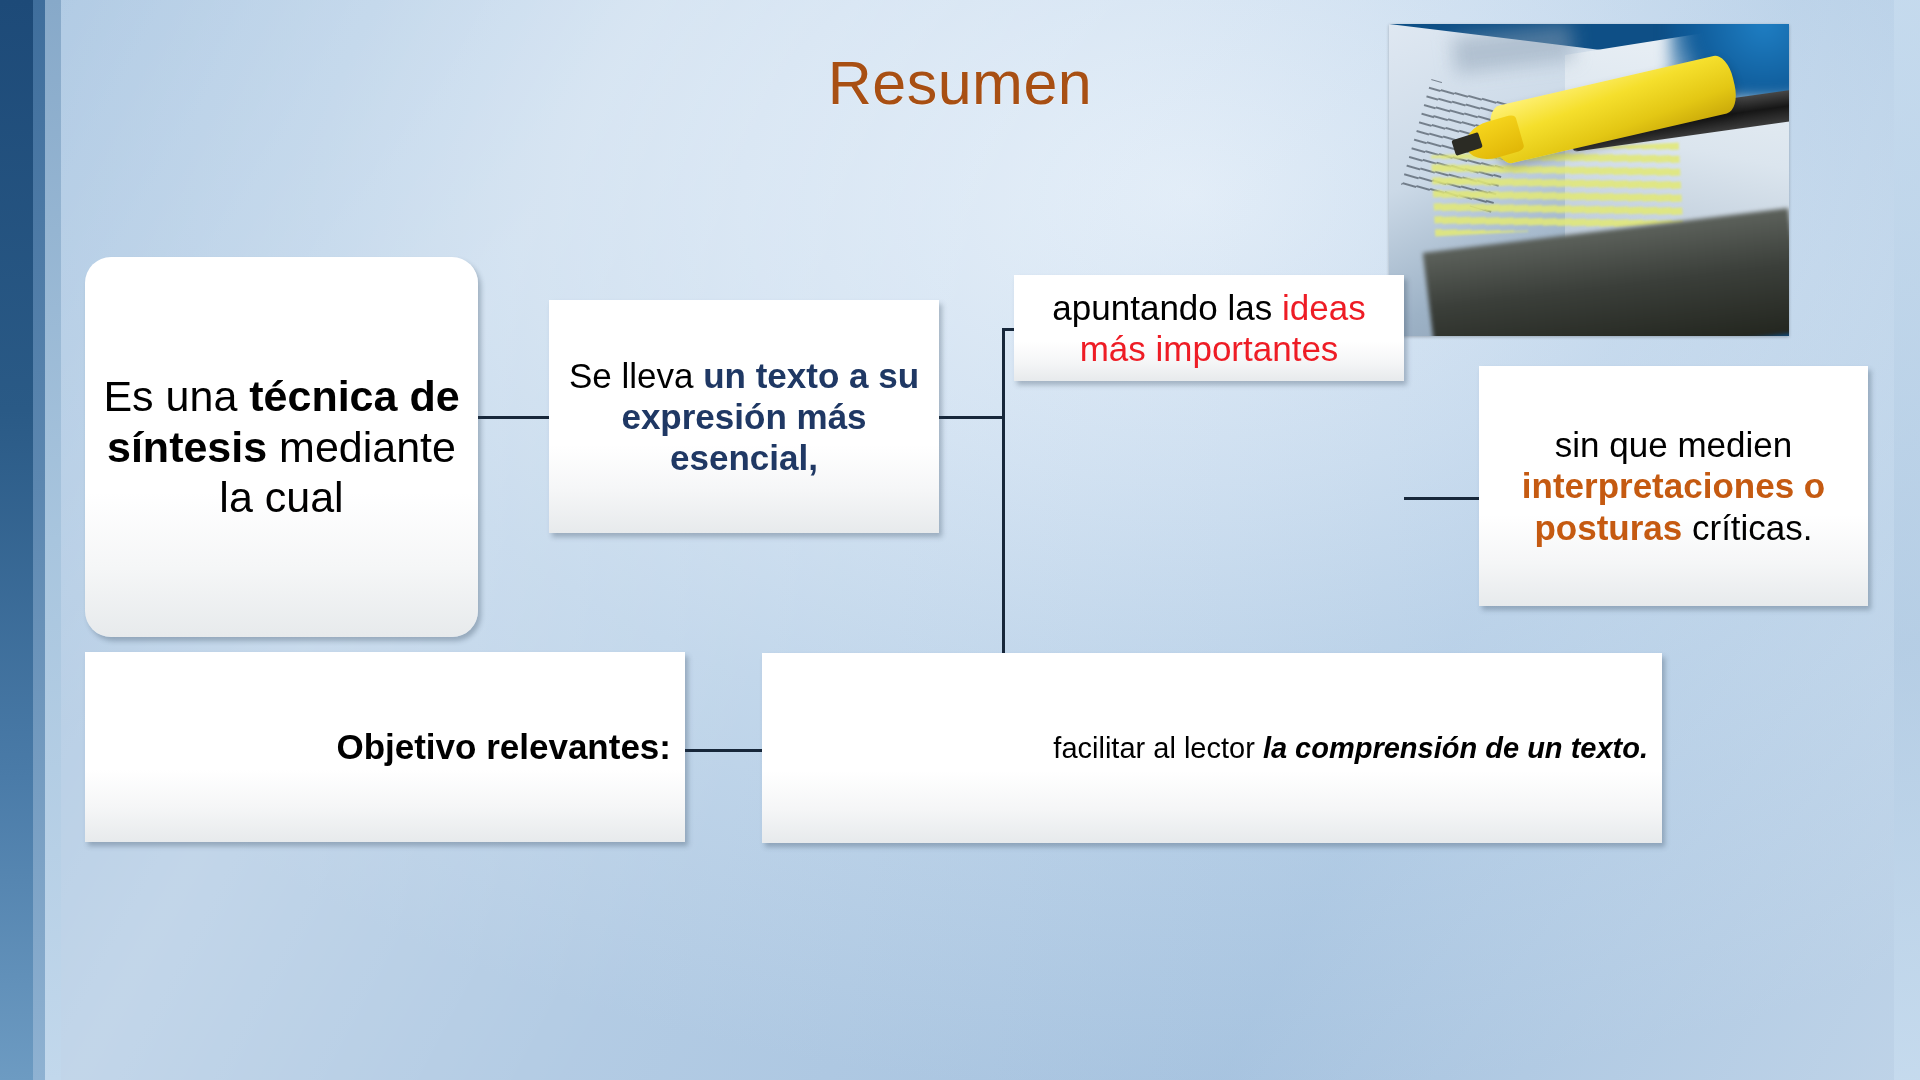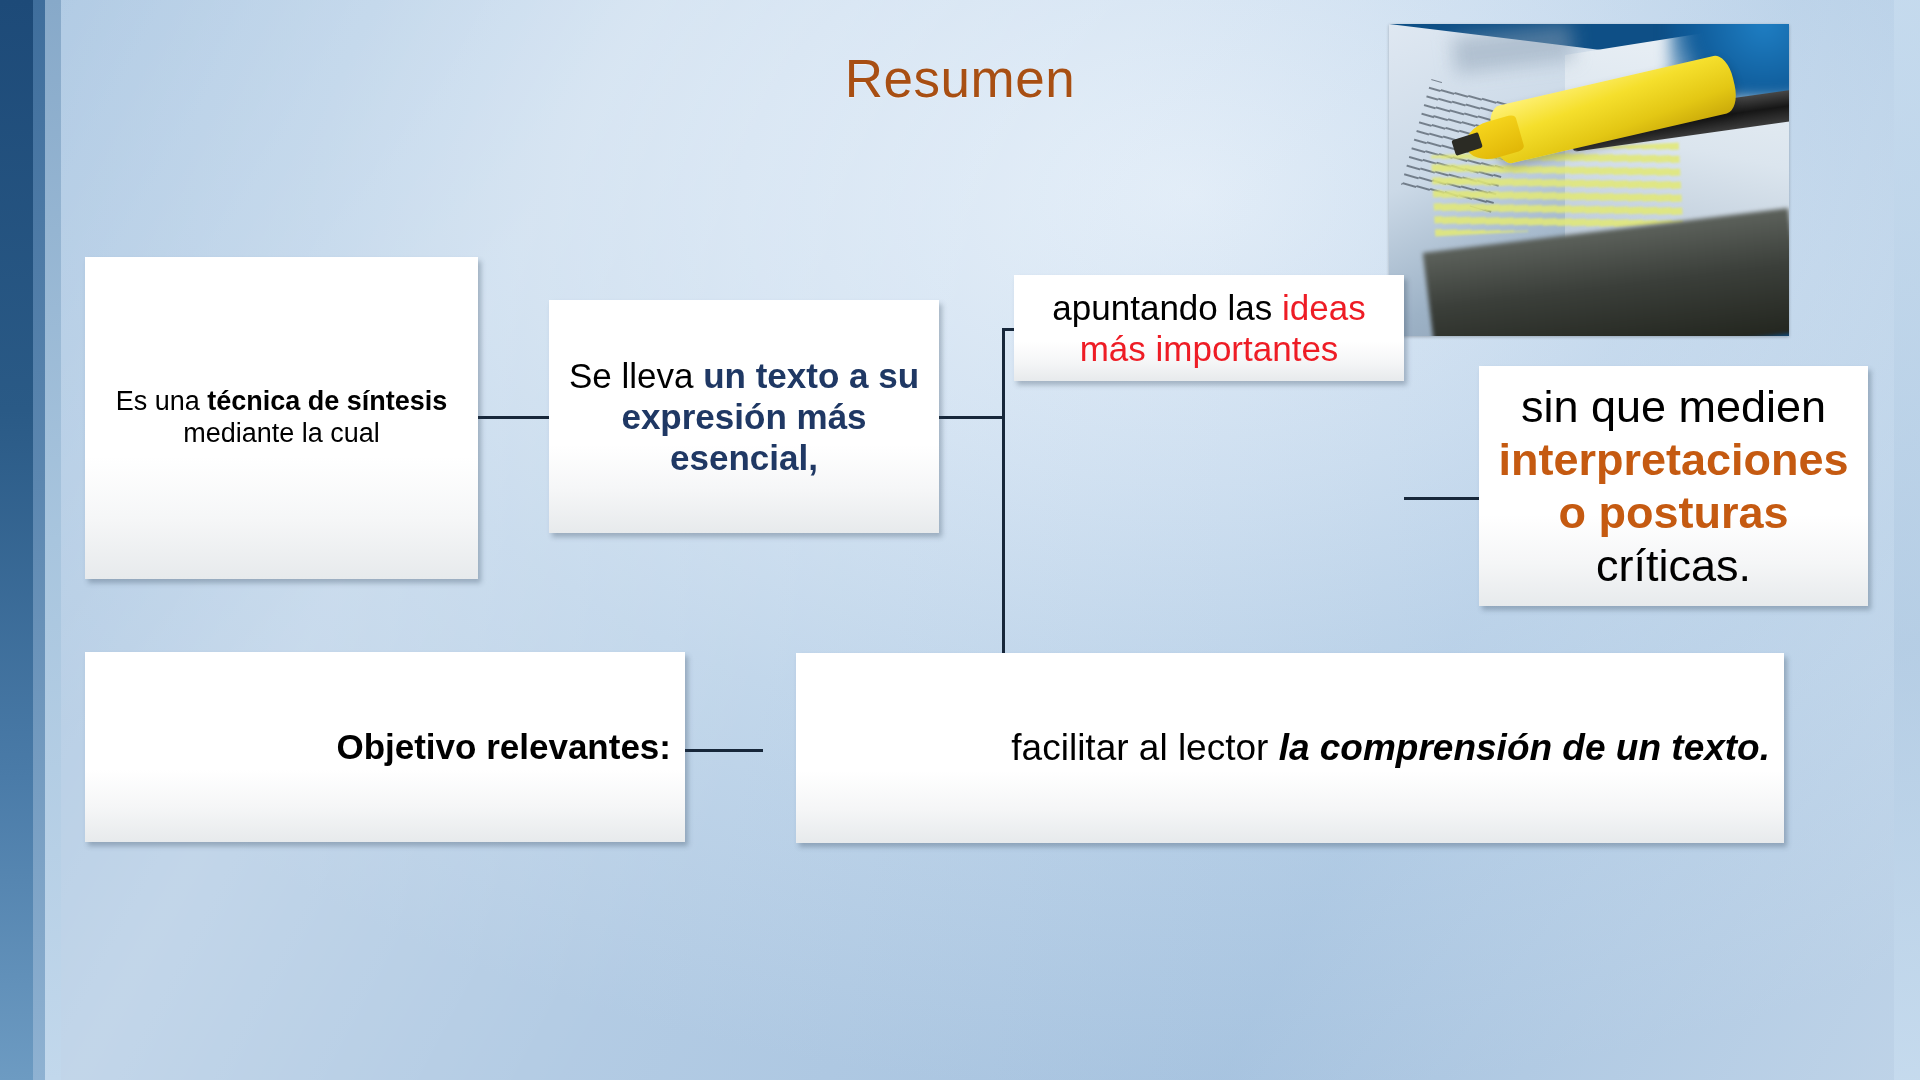--- a/index.html
+++ b/index.html
@@ -65,21 +65,21 @@
     z-index: 2;
   }
 
   
   #page-title {
     position: absolute;
     left: 0; top: 48px;
     width: 1920px;
     text-align: center;
     font-family: "Liberation Sans", sans-serif;
-    font-size: 53px;
+    font-size: 61px;
     font-weight: 300;
     letter-spacing: 0.5px;
     color: #a84f13;
     z-index: 5;
     text-shadow: 0 1px 1px rgba(255,255,255,0.45);
   }
 
   
   #photo {
     position: absolute;
@@ -198,27 +198,27 @@
     justify-content: flex-end;
     text-align: center;
     color: #000000;
     font-family: "Liberation Sans", sans-serif;
     z-index: 8;
     padding: 6px 14px;
   }
   .box .txt { line-height: 1.18; }
 
   
-  #box-tecnica  { left: 85px;  top: 257px; width: 393px; height: 322px; font-size: 27px; }
+  #box-tecnica  { left: 85px;  top: 257px; width: 393px; height: 380px; font-size: 43px; border-radius: 26px; }
   #box-texto    { left: 549px; top: 300px; width: 390px; height: 233px; font-size: 35px; }
   #box-ideas    { left: 1014px; top: 275px; width: 390px; height: 106px; font-size: 35px; }
   #box-aspectos { left: 1014px; top: 440px; width: 390px; height: 118px; font-size: 35px; }
-  #box-sinque   { left: 1479px; top: 366px; width: 389px; height: 240px; font-size: 45px; }
+  #box-sinque   { left: 1479px; top: 366px; width: 389px; height: 240px; font-size: 35px; }
   #box-objetivo { left: 85px;  top: 652px; width: 600px; height: 190px; font-size: 35px; }
-  #box-facilitar{ left: 762px; top: 653px; width: 988px; height: 190px; font-size: 37px; margin-left: 34px; }
+  #box-facilitar{ left: 762px; top: 653px; width: 900px; height: 190px; font-size: 29px; }
 
   
   .b       { font-weight: bold; }
   .navy    { color: #1f3864; font-weight: bold; }
   .red     { color: #ee1c25; }
   .orange  { color: #c55a11; font-weight: bold; }
   .bi      { font-weight: bold; font-style: italic; }
 
   
   .conn {

